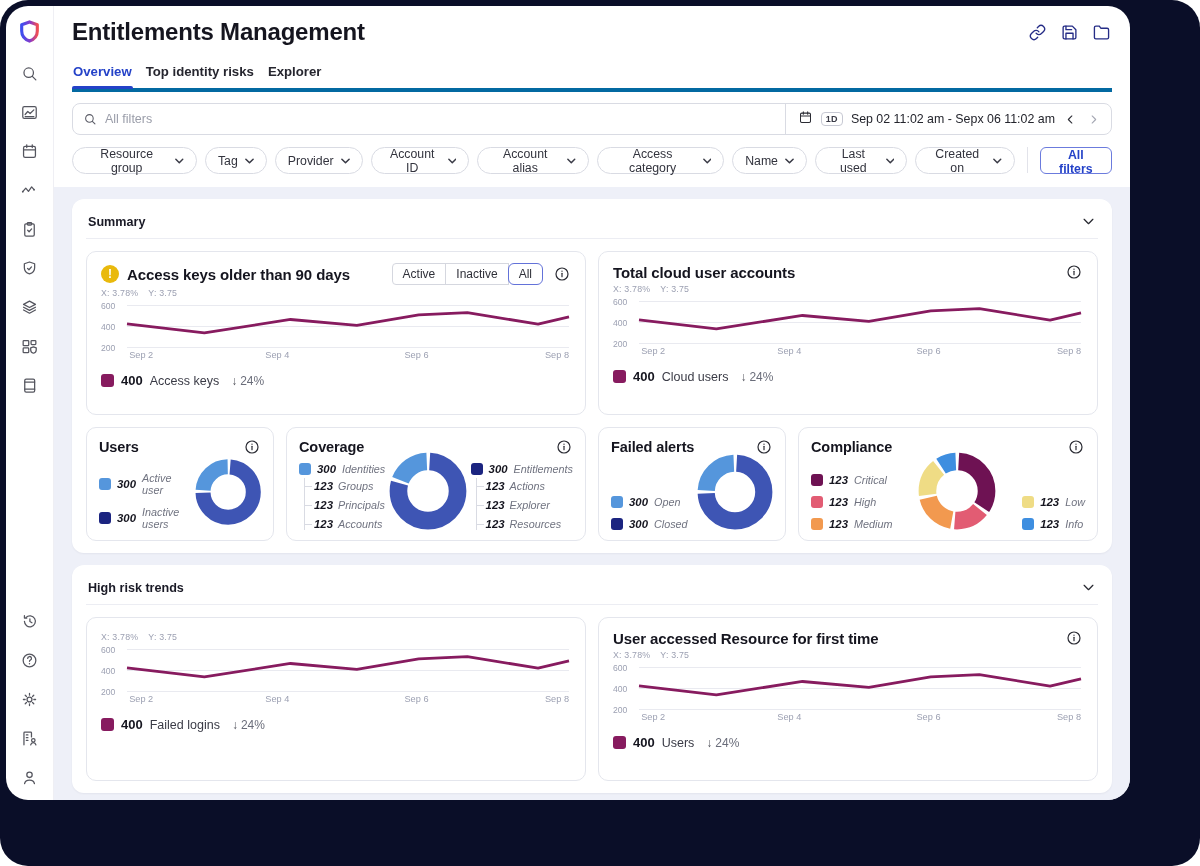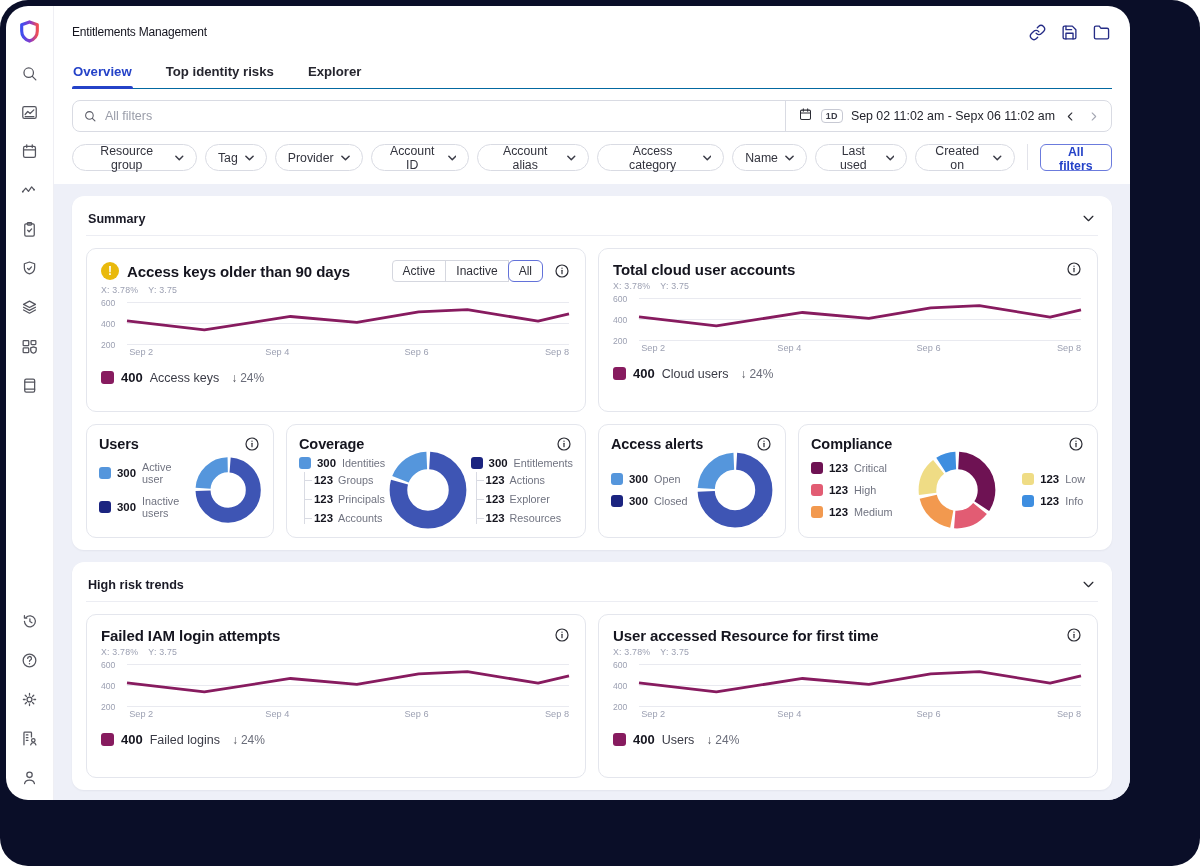--- a/index.html
+++ b/index.html
@@ -12,26 +12,26 @@
   .logo { width:26px; height:26px; display:flex; align-items:center; justify-content:center; }
   .rail-group { display:flex; flex-direction:column; align-items:center; gap:17px; }
   .rail-group.top { margin-top:18px; }
   .rail-group.bottom { margin-top:auto; }
   .rail-btn { width:22px; height:22px; background:none; border:none; cursor:pointer; color:#55565F; display:flex; align-items:center; justify-content:center; padding:0; }
   .rail-btn svg { width:19px; height:19px; stroke:#55565F; fill:none; stroke-width:1.6; stroke-linecap:round; stroke-linejoin:round; }
 
   
   .main { flex:1; display:flex; flex-direction:column; min-width:0; }
   .titlebar { height:46px; display:flex; align-items:center; padding:6px 20px 0 18px; }
-  .titlebar h1 { font-size:12px; font-weight:400; color:#15151F; letter-spacing:-0.2px;text-align:center; }
+  .titlebar h1 { font-size:24px; font-weight:700; color:#15151F; letter-spacing:-0.2px;text-align:center; }
   .win-icons { margin-left:auto; display:flex; gap:15px; align-items:center; }
   .win-btn { background:none; border:none; padding:0; cursor:pointer; display:flex; }
   .win-btn svg { width:17px; height:17px; stroke:#252C86; fill:none; stroke-width:1.9; stroke-linecap:round; stroke-linejoin:round; }
 
-  .tabs { display:flex; gap:32px; margin:4px 18px 0; border-bottom:1px solid #0369a1; }
+  .tabs { display:flex; gap:12px; margin:4px 18px 0; border-bottom:4px solid #0369a1; }
   .tab { padding:8px 1px 9px; font-size:13.2px; font-weight:600; color:#26262F; cursor:pointer; position:relative; }
   .tab.active { color:#2442C8; }
   .tab.active::after { content:""; position:absolute; left:0; right:0; bottom:-1px; height:3px; background:#2442C8; border-radius:2px 2px 0 0; }
 
   
   .filterbar { margin:11px 18px 0; height:32px; display:flex; border:1px solid #D9DBE3; border-radius:8px; background:#fff; }
   .searchwrap { flex:1; display:flex; align-items:center; gap:8px; padding:0 10px; }
   .searchwrap svg { width:14px; height:14px; stroke:#5A5B66; fill:none; stroke-width:1.8; stroke-linecap:round; flex:0 0 auto; }
   .searchwrap input { flex:1; border:none; outline:none; font-size:12.5px; color:#2A2B33; font-family:"Liberation Sans",sans-serif; background:transparent; }
   .searchwrap input::placeholder { color:#9A9DA9; }
@@ -89,21 +89,21 @@
   .lv { font-size:13px; font-weight:800; color:#15151F; }
   .ll { font-size:12.5px; color:#3A3B46; }
   .ld { display:flex; align-items:center; gap:3px; font-size:12px; color:#6A6D7A; margin-left:5px; }
   .arr { font-size:12px; color:#55565F; }
 
   
   .mini-card { padding:10px 12px; height:114px; display:flex; flex-direction:column; }
   .mini-card .card-head h3 { font-size:14.5px; }
   .w-sm { flex:0 0 188px; }
   .w-lg { flex:1; }
-  .mini-body { display:flex; align-items:center; flex:1; min-height:0; }
+  .mini-body { display:flex; align-items:flex-end; flex:1; min-height:0;font-style:italic; }
   .leg-col { display:flex; flex-direction:column; gap:10px; }
   .li { display:flex; align-items:center; gap:6px; }
   .sw2 { width:12px; height:12px; border-radius:3px; flex:0 0 12px; }
   .lv2 { font-size:11.4px; font-weight:800; color:#15151F; }
   .ll2 { font-size:10.8px; color:#707380; }
   .donut { position:relative; }
   .donut svg { width:100%; height:100%; transform:rotate(0deg); }
   .d74 { width:76px; height:76px; margin-left:auto; }
   .d74c { width:78px; height:78px; margin:0 auto; }
   .tree { margin:3px 0 0 5px; border-left:1px solid #D9DBE3; display:flex; flex-direction:column; gap:7px; padding-top:2px; }
@@ -556,21 +556,21 @@
                         <span class="lv2">123</span>
                         <span class="ll2">Resources</span>
                       </div>
                   </div>
                 </div>
               </div>
             </article>
 
             <article class="card mini-card w-sm">
               <div class="card-head">
-                  <h3>Access alerts</h3>
+                  <h3>Failed alerts</h3>
                   <div class="spacer"></div>
                 <button class="info">
                     <svg viewBox="0 0 24 24">
                       <circle cx="12" cy="12" r="8"></circle>
                       <line x1="12" y1="11" x2="12" y2="15.6"></line>
                       <circle cx="12" cy="8.2" r="0.9" fill="#2A2B33" stroke="none"></circle>
                     </svg>
                   </button>
               </div>
               <div class="mini-body">
@@ -652,31 +652,20 @@
             <h2>High risk trends</h2>
             <button class="collapse-btn">
                 <svg viewBox="0 0 24 24">
                   <polyline points="5 8.5 12 15.5 19 8.5"></polyline>
                 </svg>
               </button>
           </div>
 
           <div class="cards-row">
             <article class="card line-card">
-              <div class="card-head">
-                <h3>Failed IAM login attempts</h3>
-                <div class="spacer"></div>
-                <button class="info">
-                    <svg viewBox="0 0 24 24">
-                      <circle cx="12" cy="12" r="8"></circle>
-                      <line x1="12" y1="11" x2="12" y2="15.6"></line>
-                      <circle cx="12" cy="8.2" r="0.9" fill="#2A2B33" stroke="none"></circle>
-                    </svg>
-                  </button>
-              </div>
               <div class="coords">
                   <span>X: 3.78%</span>
                   <span>Y: 3.75</span>
                 </div>
               <div class="chart">
                   <div class="gl" style="top: 2px;">
                     <span>600</span>
                   </div>
                   <div class="gl" style="top: 23px;">
                     <span>400</span>

